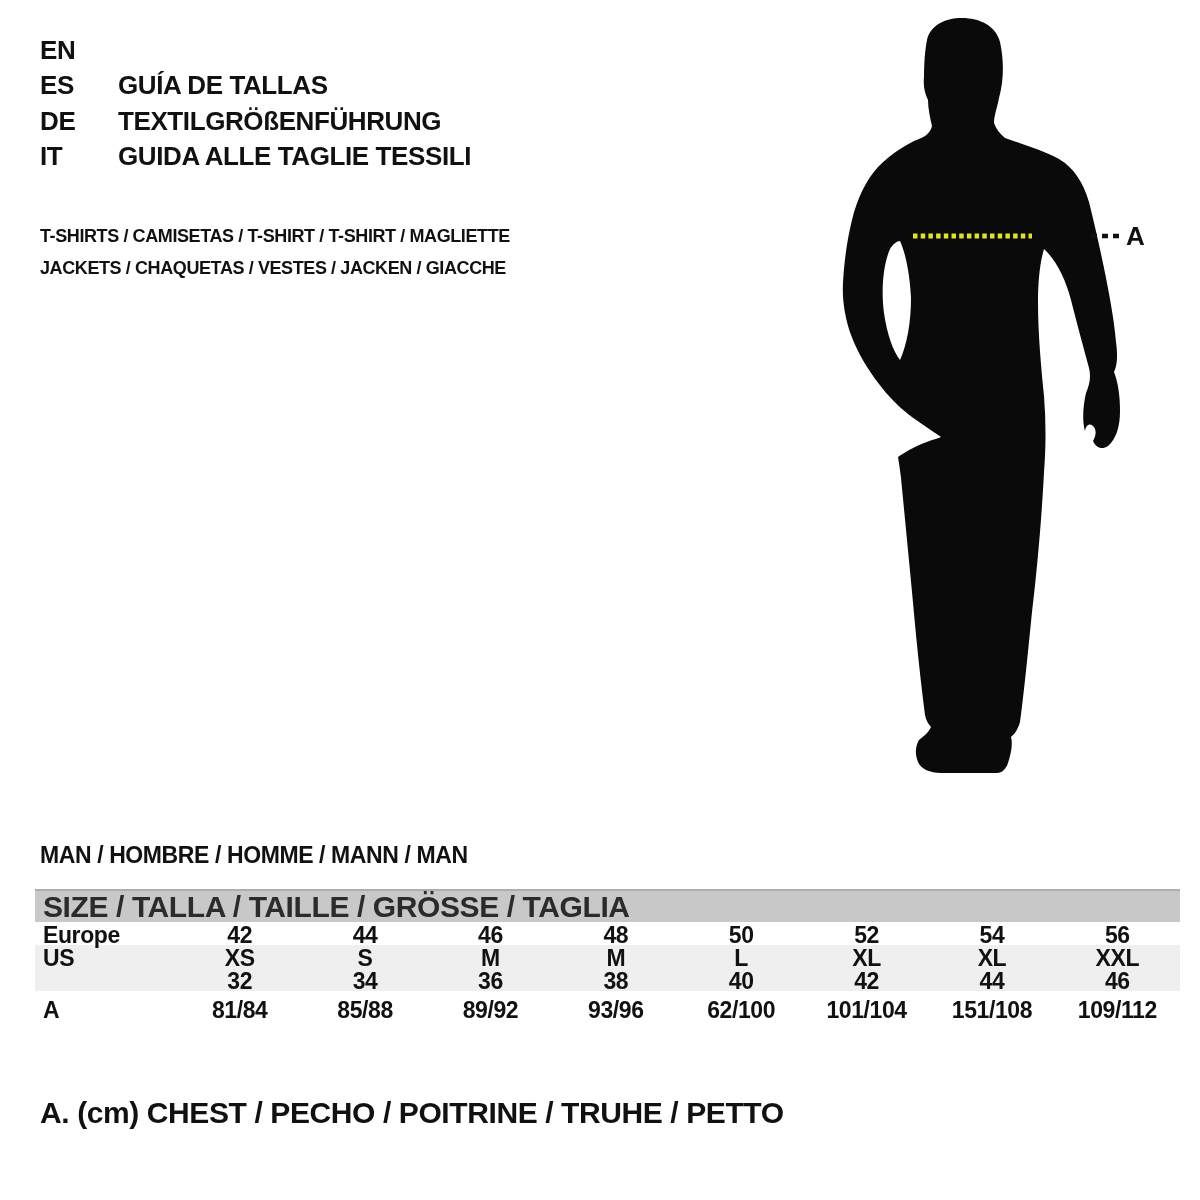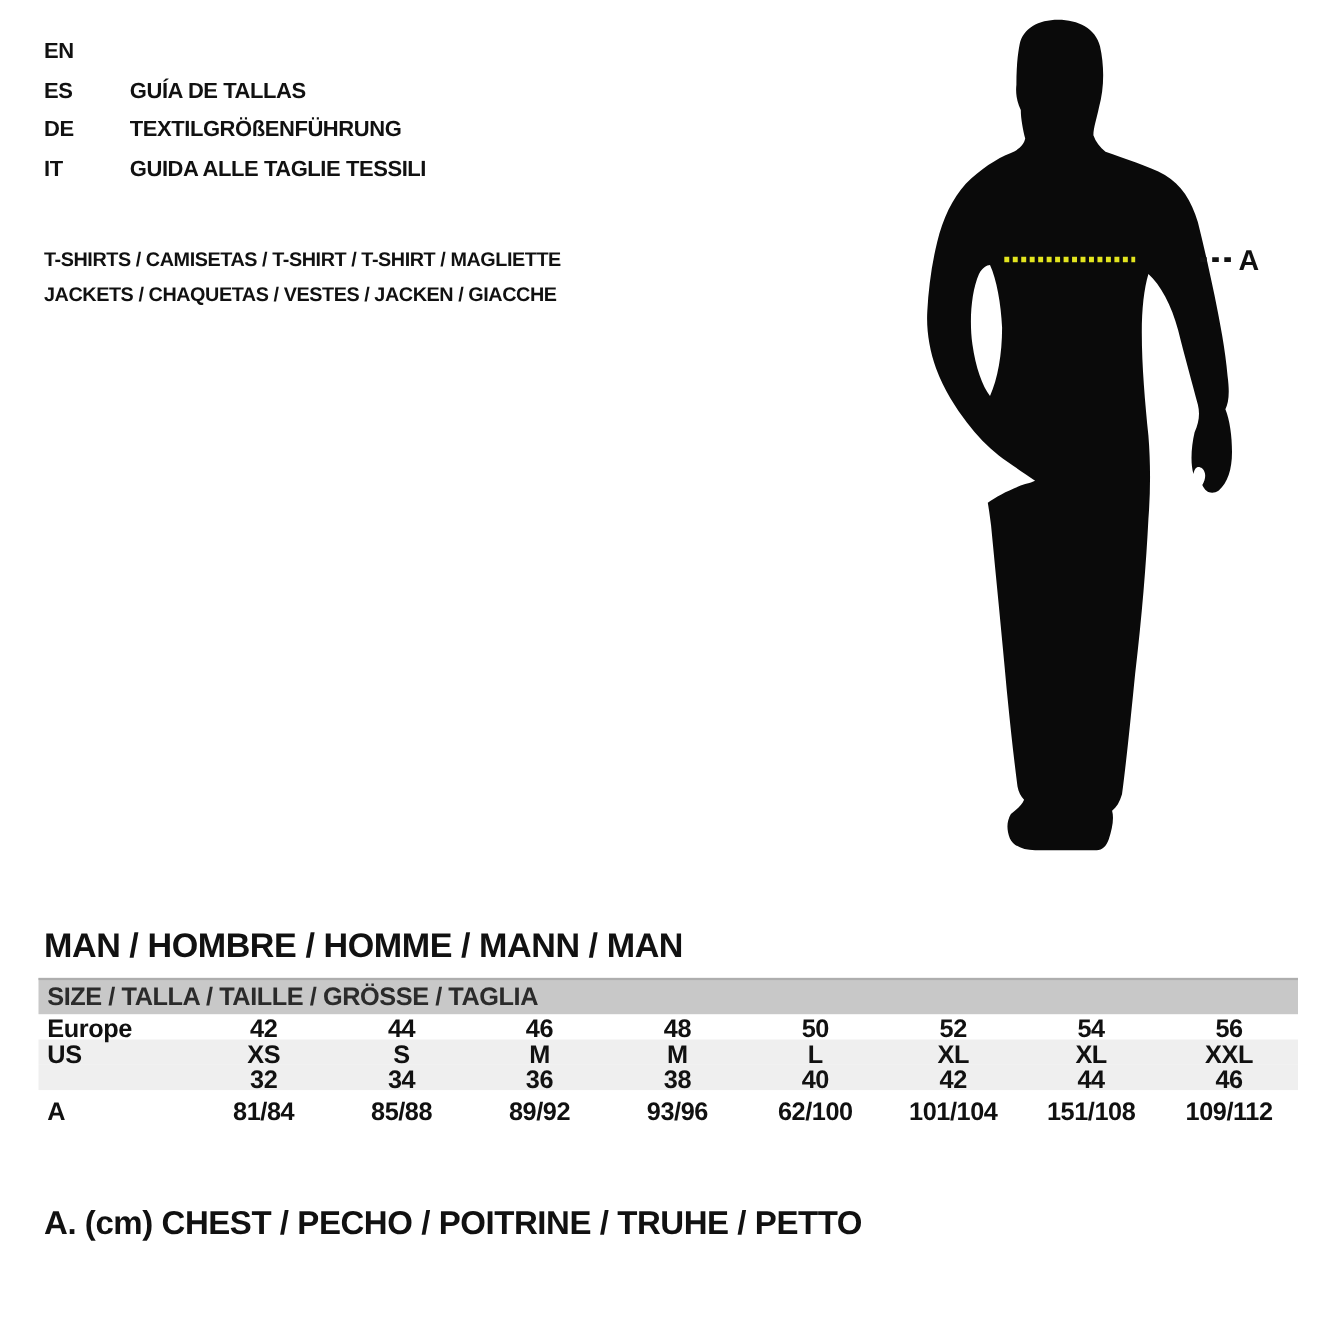--- a/index.html
+++ b/index.html
@@ -9,42 +9,42 @@
     position: relative;
     font-family: "Liberation Sans", sans-serif;
     font-weight: bold;
     color: #111111;
     overflow: hidden;
     letter-spacing: -0.4px;
   }
 
   
   .langs { position: absolute; left: 40px; top: 30px; }
-  .lang-row { display: flex; height: 35.5px; align-items: center; font-size: 20px; }
+  .lang-row { display: flex; height: 35.5px; align-items: flex-end; font-size: 26px; }
   .lang-code { width: 78px; flex: 0 0 78px; }
   .lang-label { white-space: nowrap; }
 
   
   .cats { position: absolute; left: 40px; top: 220px; font-size: 18px; }
   .cat-line { height: 32.5px; display: flex; align-items: center; white-space: nowrap; }
 
   
   .figure { position: absolute; left: 820px; top: 0; width: 380px; height: 810px; }
 
   
-  .section-title { position: absolute; left: 40px; top: 842px; font-size: 31px; }
+  .section-title { position: absolute; left: 40px; top: 842px; font-size: 23px; }
 
   
   .size-table { position: absolute; left: 35px; top: 889px; width: 1145px; }
   .size-table-header {
     background: #c8c8c8;
     border-top: 2px solid #aeaeae;
     height: 31px; line-height: 31px;
     padding-left: 8px;
-    font-size: 23px;
+    font-size: 30px;
     color: #2b2b2b;
   }
   .size-row {
     display: grid;
     grid-template-columns: 142px repeat(8, 1fr);
     align-items: center;
     height: 23px;
     font-size: 23px;
   }
   .size-row.alt { background: #efefef; }

